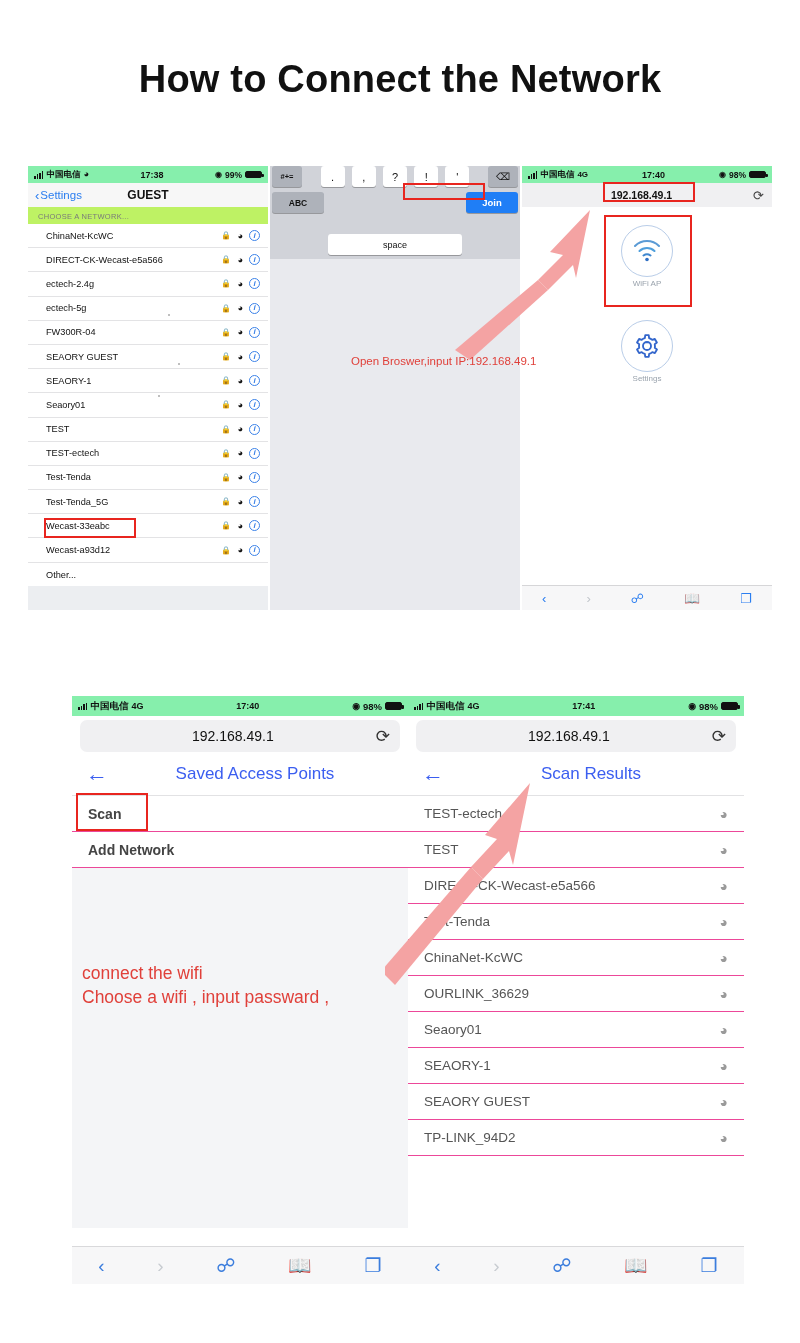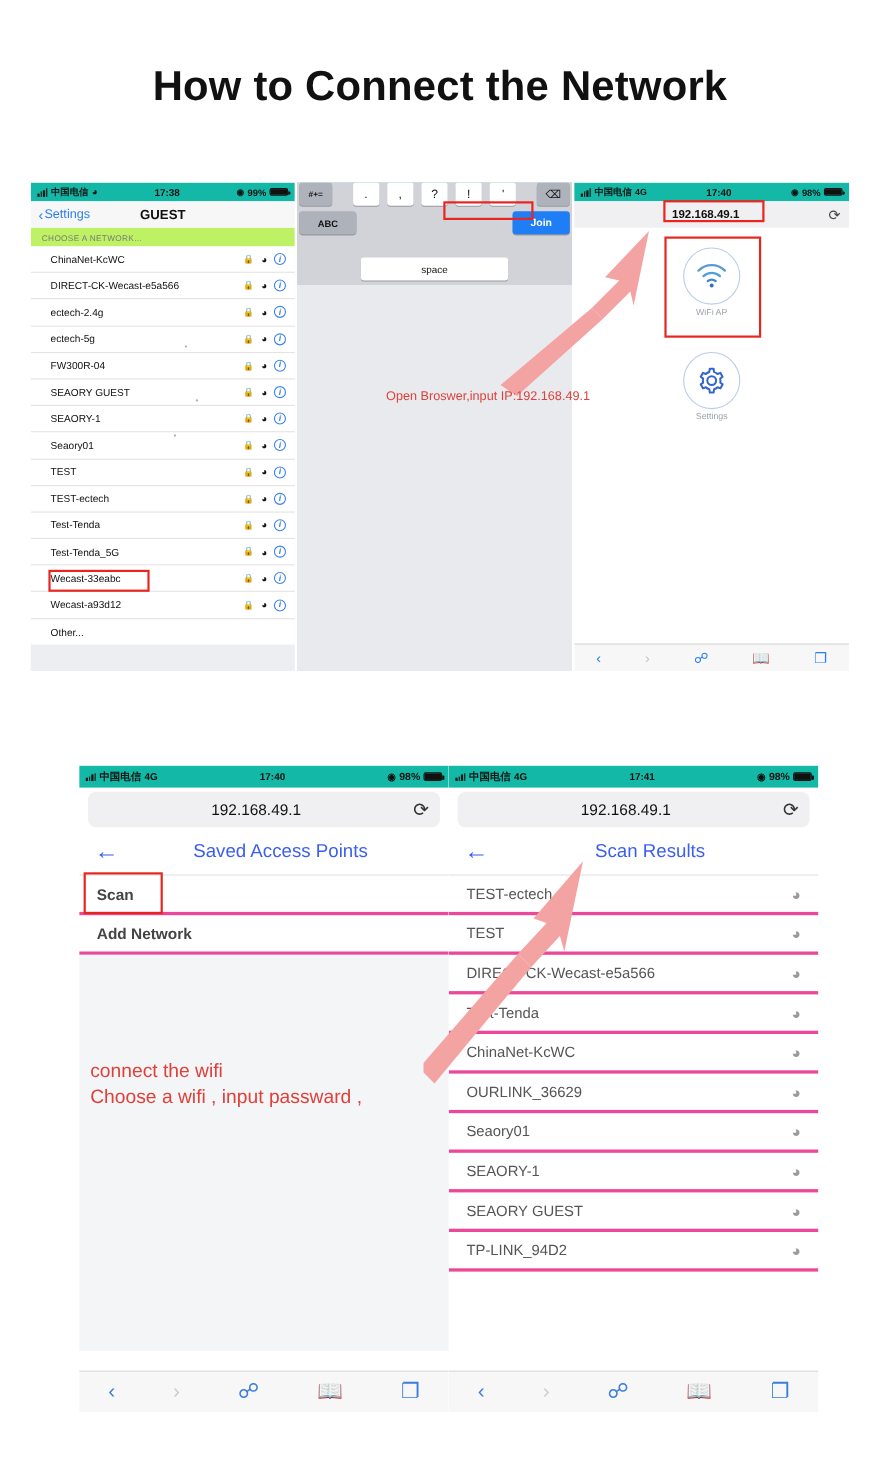--- a/index.html
+++ b/index.html
@@ -30,21 +30,21 @@
     overflow: hidden;
   }
   .statusbar {
     height: 17px;
     display: flex;
     align-items: center;
     padding: 0 6px;
     font-size: 8.5px;
     font-weight: 700;
     color: #111;
-    background: #14b8a6;
+    background: #86efac;
   }
   .sb-left { display: flex; align-items: center; gap: 3px; }
   .sb-center { flex: 1; text-align: center; font-size: 9px; }
   .sb-right { display: flex; align-items: center; gap: 3px; }
   .sig {
     display: inline-flex; align-items: flex-end; gap: 1px; height: 8px;
   }
   .sig i { display: block; width: 1.6px; background: #111; }
   .sig i:nth-child(1){height:3px}
   .sig i:nth-child(2){height:4.5px}
@@ -177,21 +177,21 @@
     height: 44px; display:flex; align-items:center; padding: 0 14px;
     border-bottom:1px solid #e2e2e4; position:relative;
   }
   .lw-hdr .arrow { color:#3b5ef0; font-size:22px; line-height:1; }
   .lw-hdr .ttl {
     position:absolute; left:46px; right:16px; text-align:center;
     color:#3b5ef0; font-size:17px; font-weight:500;
   }
   .lw-item {
     height: 36px; display:flex; align-items:center; padding: 0 16px;
-    border-bottom:3px solid #ec4899; font-size:13.5px; color:#555;justify-content:center;
+    border-bottom:1px solid #ec4899; font-size:13.5px; color:#555;justify-content:center;
   }
   .lw-item.bold { font-weight:700; color:#444; font-size:14px; }
   .lw-item .nm { flex:1; }
   .lw-item .wi { color:#9a9a9a; font-size:14px; }
   .saved-blank { background:#f4f5f7; height: 360px; }
   .lw-tabbar {
     position:absolute; bottom:0; left:0; right:0; height:38px;
     background:#f7f7f8; border-top:1px solid #d9d9db;
     display:flex; align-items:center; justify-content:space-around; color:#3b7ddd;
   }

